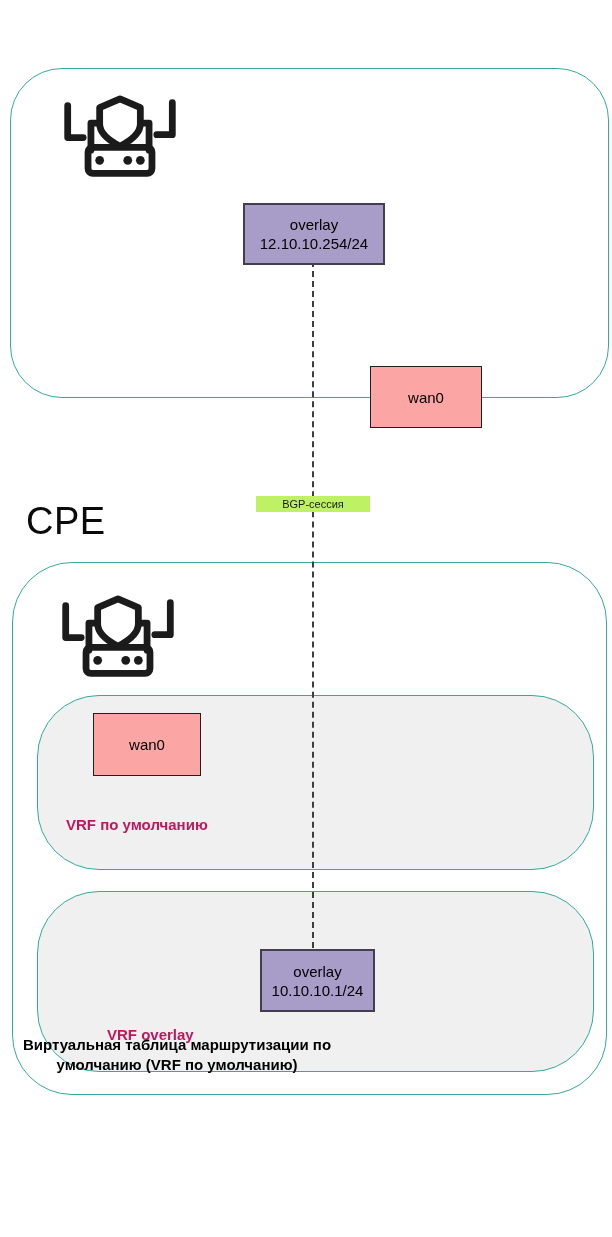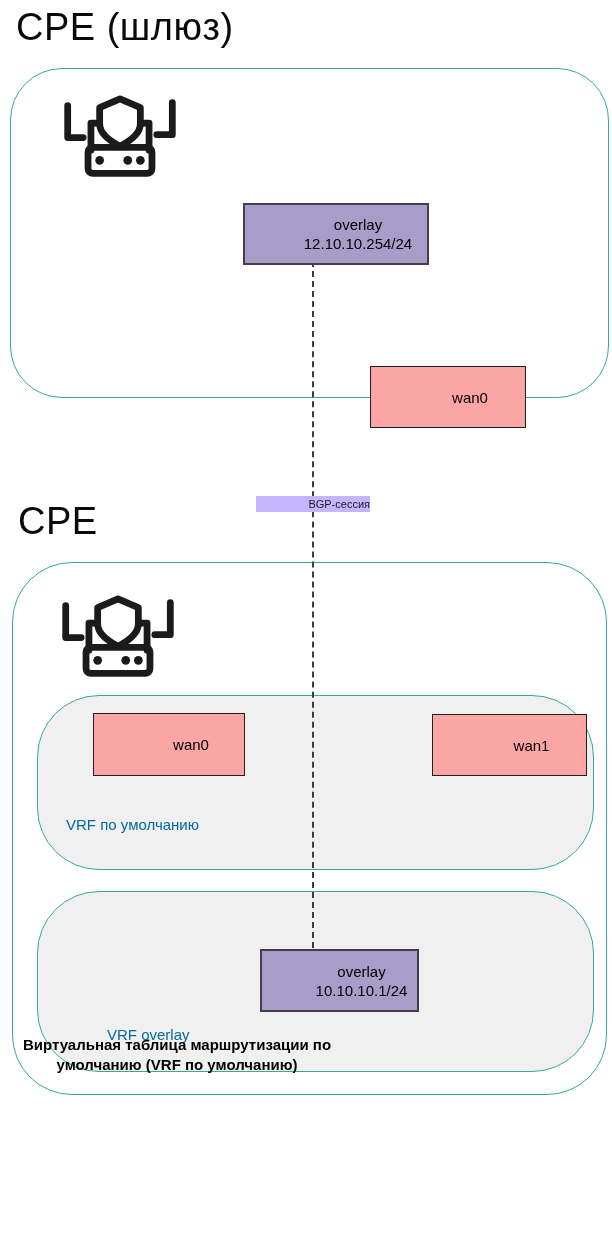--- a/index.html
+++ b/index.html
@@ -5,42 +5,41 @@
   html,body{margin:0;padding:0;background:#ffffff;}
   body{font-family:"Liberation Sans", sans-serif;color:#000;}
   .canvas{position:relative;width:612px;height:1237px;background:#fff;overflow:hidden;}
 
   .big-title{position:absolute;font-size:38px;line-height:1;color:#0a0a0a;letter-spacing:.5px;}
 
   .zone{position:absolute;border:1.5px solid #35a99f;border-radius:52px;background:transparent;z-index:1;}
   .vrf-zone{position:absolute;border:1.5px solid #35a99f;border-radius:62px;background:#f0f0f0;z-index:2;}
 
   .node{position:absolute;display:flex;flex-direction:column;align-items:center;justify-content:center;
-        text-align:center;font-size:15px;line-height:19px;z-index:5;padding-left:44px;}
+        text-align:center;font-size:15px;line-height:19px;z-index:5;}
   .node.purple{background:#a89cc8;border:2px solid #433d4d;}
   .node.yellow{background:#fca5a5;border:1.5px solid #1f1f1f;}
 
   .dash-line{position:absolute;width:0;border-left:2px dashed #3d3d3d;z-index:4;}
-  .link-label{position:absolute;background:#c4b5fd;font-size:11px;color:#1a1a1a;text-align:right;
+  .link-label{position:absolute;background:#bef264;font-size:11px;color:#1a1a1a;text-align:center;
               padding:2px 0;z-index:5;}
 
-  .vrf-label{position:absolute;font-size:15px;color:#0369a1;z-index:3;}
+  .vrf-label{position:absolute;font-size:15px;color:#be185d;z-index:3;font-weight:bold;}
 
   .icon-router{position:absolute;z-index:3;}
 
   .route-tables{position:absolute;font-size:15px;line-height:20px;z-index:3;}
   .route-heading{font-weight:bold;text-align:center;}
   .route-line{text-align:left;padding-left:10px;}
 </style>
 </head>
 <body>
 
 <div class="canvas">
 
-  <div class="big-title" style="left:16px;top:8px;">CPE (шлюз)</div>
 
   <div class="zone" style="left:10px;top:68px;width:597px;height:328px;"></div>
 
   <svg class="icon-router" style="left:58px;top:92px;" width="124" height="97" viewBox="0 0 128 100" fill="none" stroke="#1b1b1b" stroke-width="7" stroke-linecap="round" stroke-linejoin="round">
     <path d="M10 14 V47 H26"></path>
     <path d="M118 11 V44 H102"></path>
     <path d="M47 32 H34 V60"></path>
     <path d="M81 32 H94 V60"></path>
     <rect x="31" y="57" width="66" height="27" rx="5"></rect>
     <circle cx="43" cy="70.5" r="4.5" fill="#1b1b1b" stroke="none"></circle>
@@ -54,43 +53,40 @@
     <div>12.10.10.254/24</div>
   </div>
 
   <div class="node yellow" style="left:370px;top:366px;width:110px;height:60px;">
     <div>wan0</div>
   </div>
 
   <div class="dash-line" style="left:312px;top:261px;height:687px;"></div>
   <div class="link-label" style="left:256px;top:496px;width:114px;">BGP-сессия</div>
 
-  <div class="big-title" style="left:18px;top:502px;">CPE</div>
+  <div class="big-title" style="left:26px;top:502px;">CPE</div>
 
   <div class="zone" style="left:12px;top:562px;width:593px;height:531px;border-radius:60px;"></div>
 
   <svg class="icon-router" style="left:56px;top:592px;" width="124" height="97" viewBox="0 0 128 100" fill="none" stroke="#1b1b1b" stroke-width="7" stroke-linecap="round" stroke-linejoin="round">
     <path d="M10 14 V47 H26"></path>
     <path d="M118 11 V44 H102"></path>
     <path d="M47 32 H34 V60"></path>
     <path d="M81 32 H94 V60"></path>
     <rect x="31" y="57" width="66" height="27" rx="5"></rect>
     <circle cx="43" cy="70.5" r="4.5" fill="#1b1b1b" stroke="none"></circle>
     <circle cx="72" cy="70.5" r="4.5" fill="#1b1b1b" stroke="none"></circle>
     <circle cx="85" cy="70.5" r="4.5" fill="#1b1b1b" stroke="none"></circle>
     <path d="M64 7 L85 16 V33 Q85 45 64 56 Q43 45 43 33 V16 Z" fill="#ffffff"></path>
   </svg>
 
   <div class="vrf-zone" style="left:37px;top:695px;width:555px;height:173px;">
     <div class="node yellow" style="left:55px;top:17px;width:106px;height:61px;">
       <div>wan0</div>
     </div>
-    <div class="node yellow" style="left:394px;top:18px;width:109px;height:60px;">
-      <div>wan1</div>
-    </div>
     <div class="vrf-label" style="left:28px;top:120px;">VRF по умолчанию</div>
   </div>
 
   <div class="vrf-zone" style="left:37px;top:891px;width:555px;height:179px;">
     <div class="node purple" style="left:222px;top:57px;width:111px;height:59px;">
       <div>overlay</div>
       <div>10.10.10.1/24</div>
     </div>
     <div class="vrf-label" style="left:36px;top:134px;margin-left:33px;">VRF overlay</div>
   </div>

